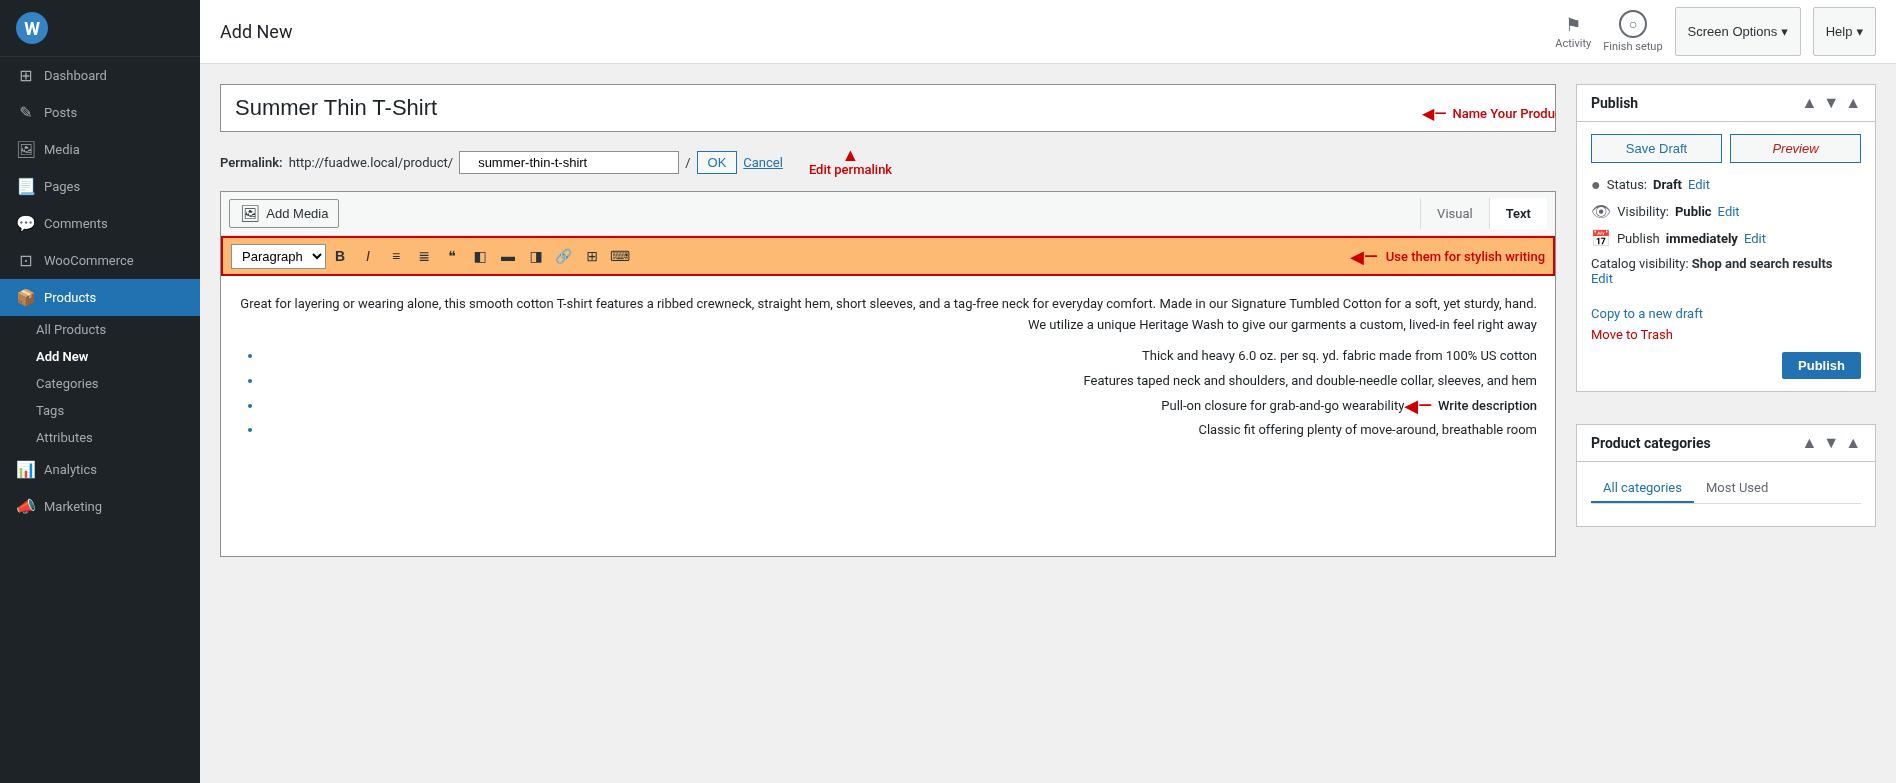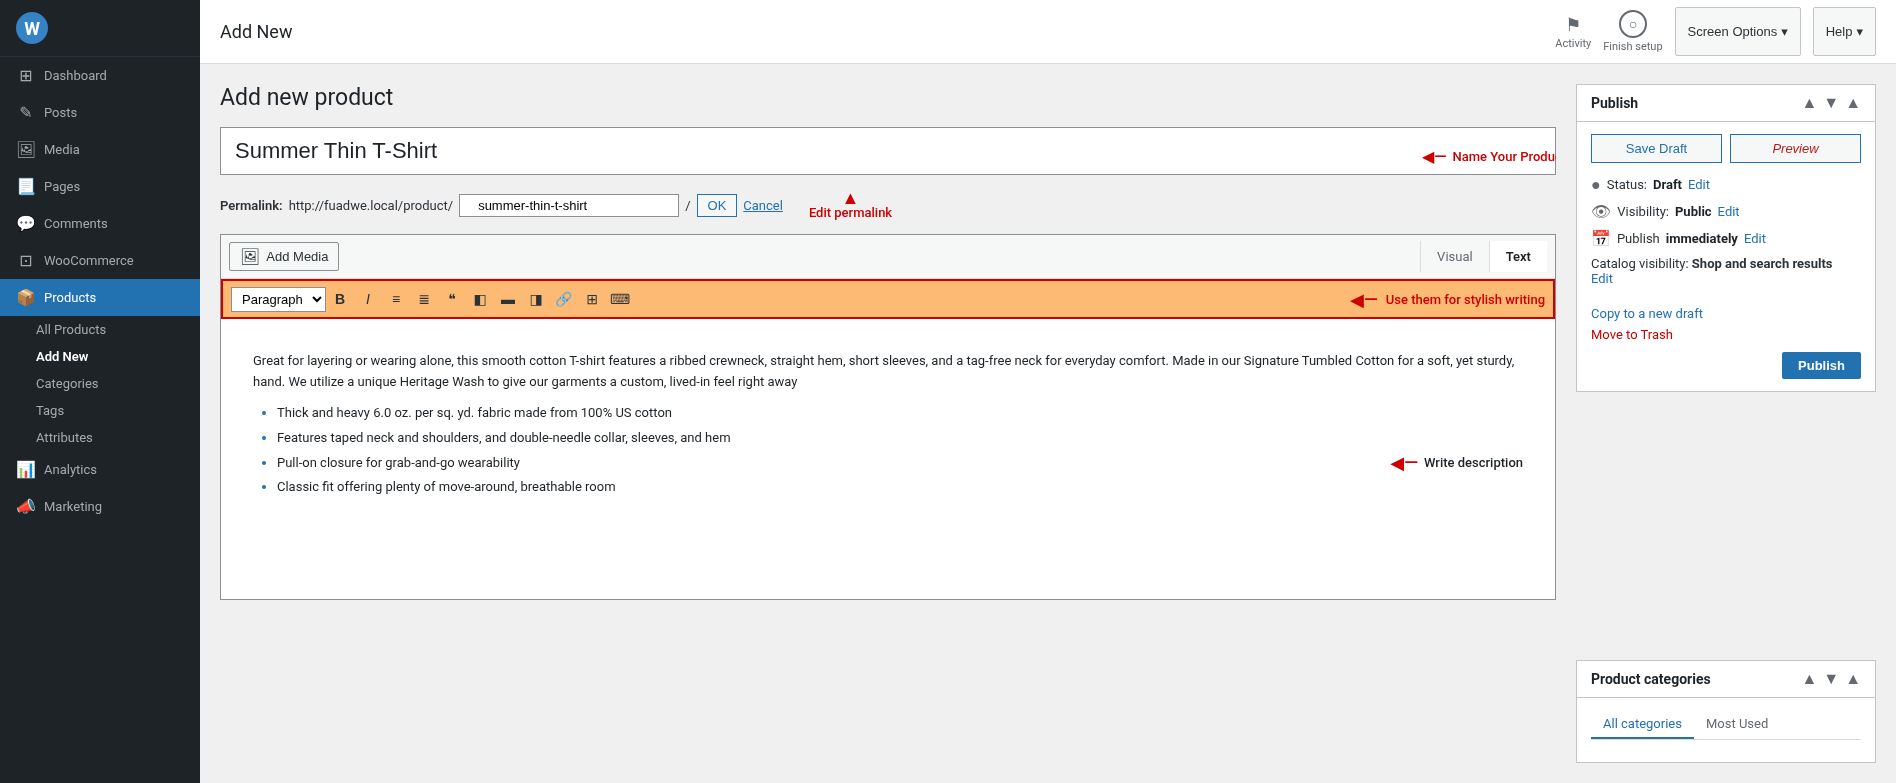--- a/index.html
+++ b/index.html
@@ -231,40 +231,40 @@
       cursor: pointer;
       border: none;
       background: transparent;
       font-size: 14px;
       color: #2c3338;
       border-radius: 2px;
     }
 
     
     .editor-content {
-      padding: 32px;
+      padding: 18px;
       min-height: 280px;
       font-size: 13px;
       color: #1d2327;
       line-height: 1.6;
+      text-align: right;
     }
     .editor-content p { margin-bottom: 10px; }
     .editor-content ul { padding-left: 24px; margin-bottom: 10px; }
     .editor-content li { margin-bottom: 4px; color: #2271b1; }
     .editor-content li span { color: #1d2327; }
 
     
     .right-sidebar {
       width: 300px;
       flex-shrink: 0;
       display: flex;
       flex-direction: column;
-      gap: 16px;
+      gap: 32px;
       overflow-y: auto;
-      justify-content: space-between;
     }
 
     .meta-box {
       background: #fff;
       border: 1px solid #c3c4c7;
     }
     .meta-box-header {
       display: flex;
       align-items: center;
       justify-content: space-between;
@@ -497,21 +497,20 @@
       <button class="help-btn">
         <span>Help</span>
         <span>▾</span>
       </button>
     </div>
   </div>
 
   <div class="page-content">
 
     <div class="editor-area">
-      <h1 class="page-title">Add new product</h1>
 
       <div class="name-row">
         <input type="text" class="product-name-input" value="Summer Thin T-Shirt" style="">
         <div class="name-annotation">
           <span class="red-arrow-left">◀—</span>
           <span>Name Your Product</span>
         </div>
       </div>
 
       <div class="permalink-row">

